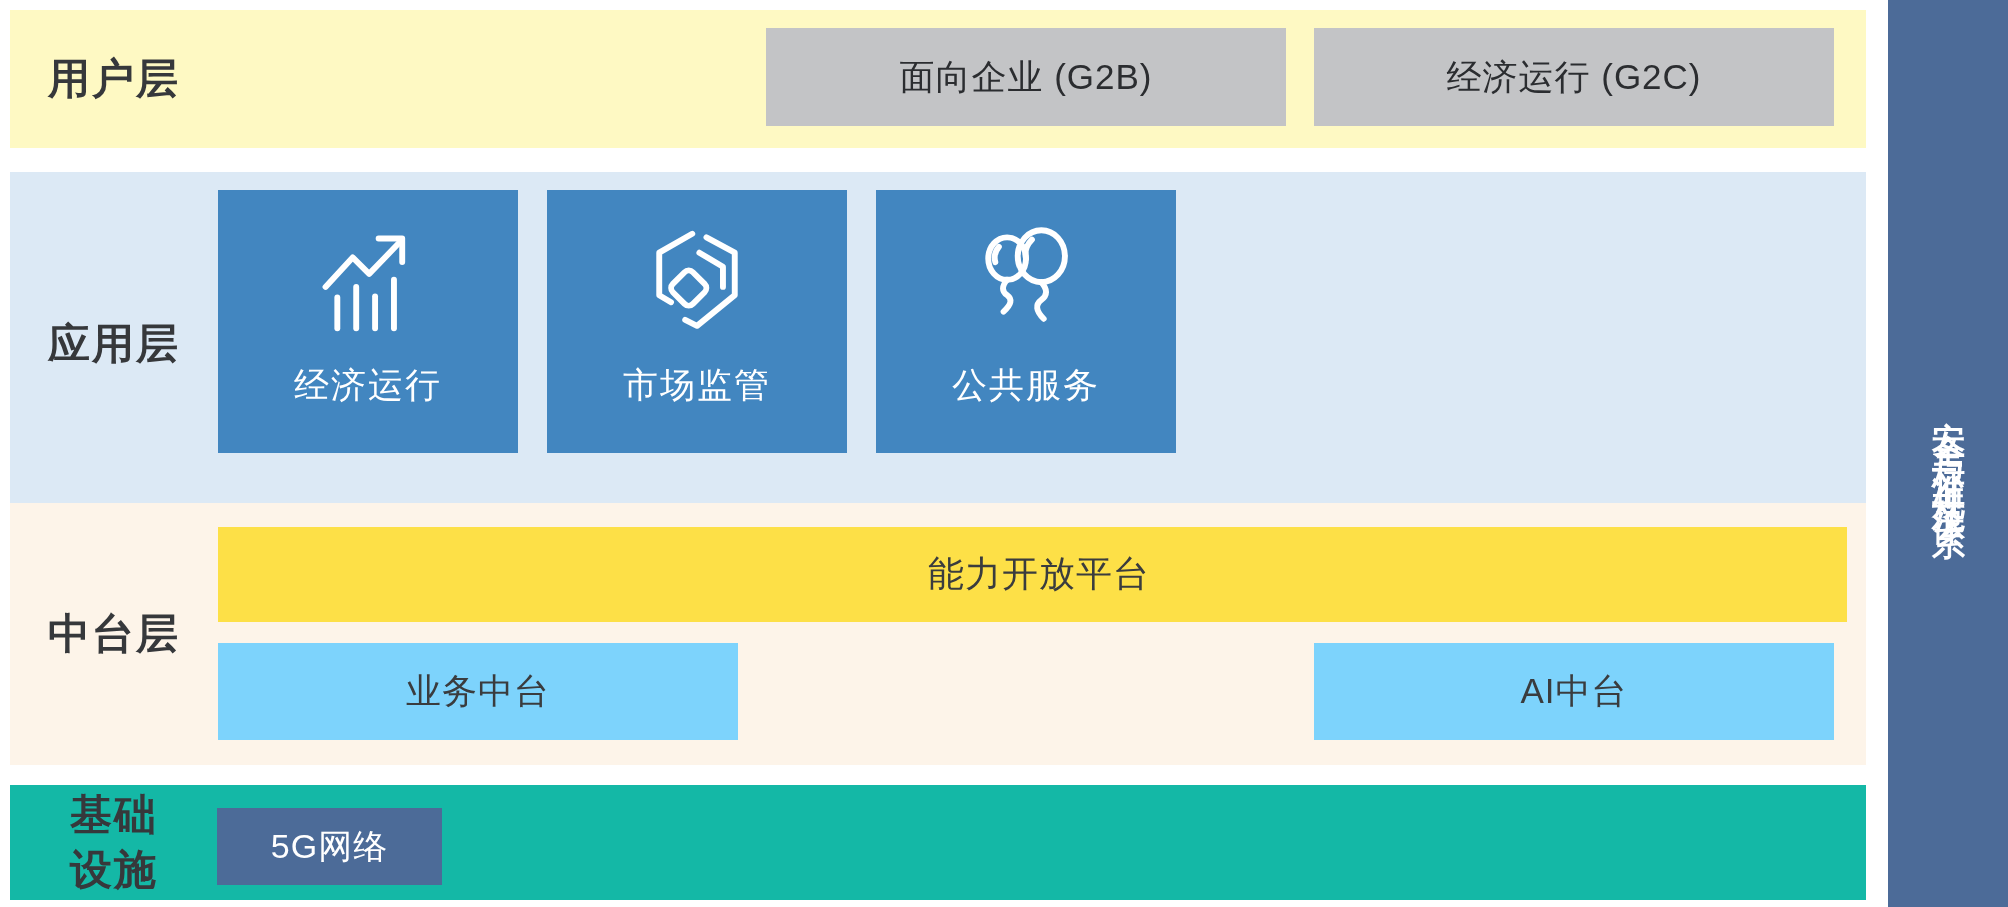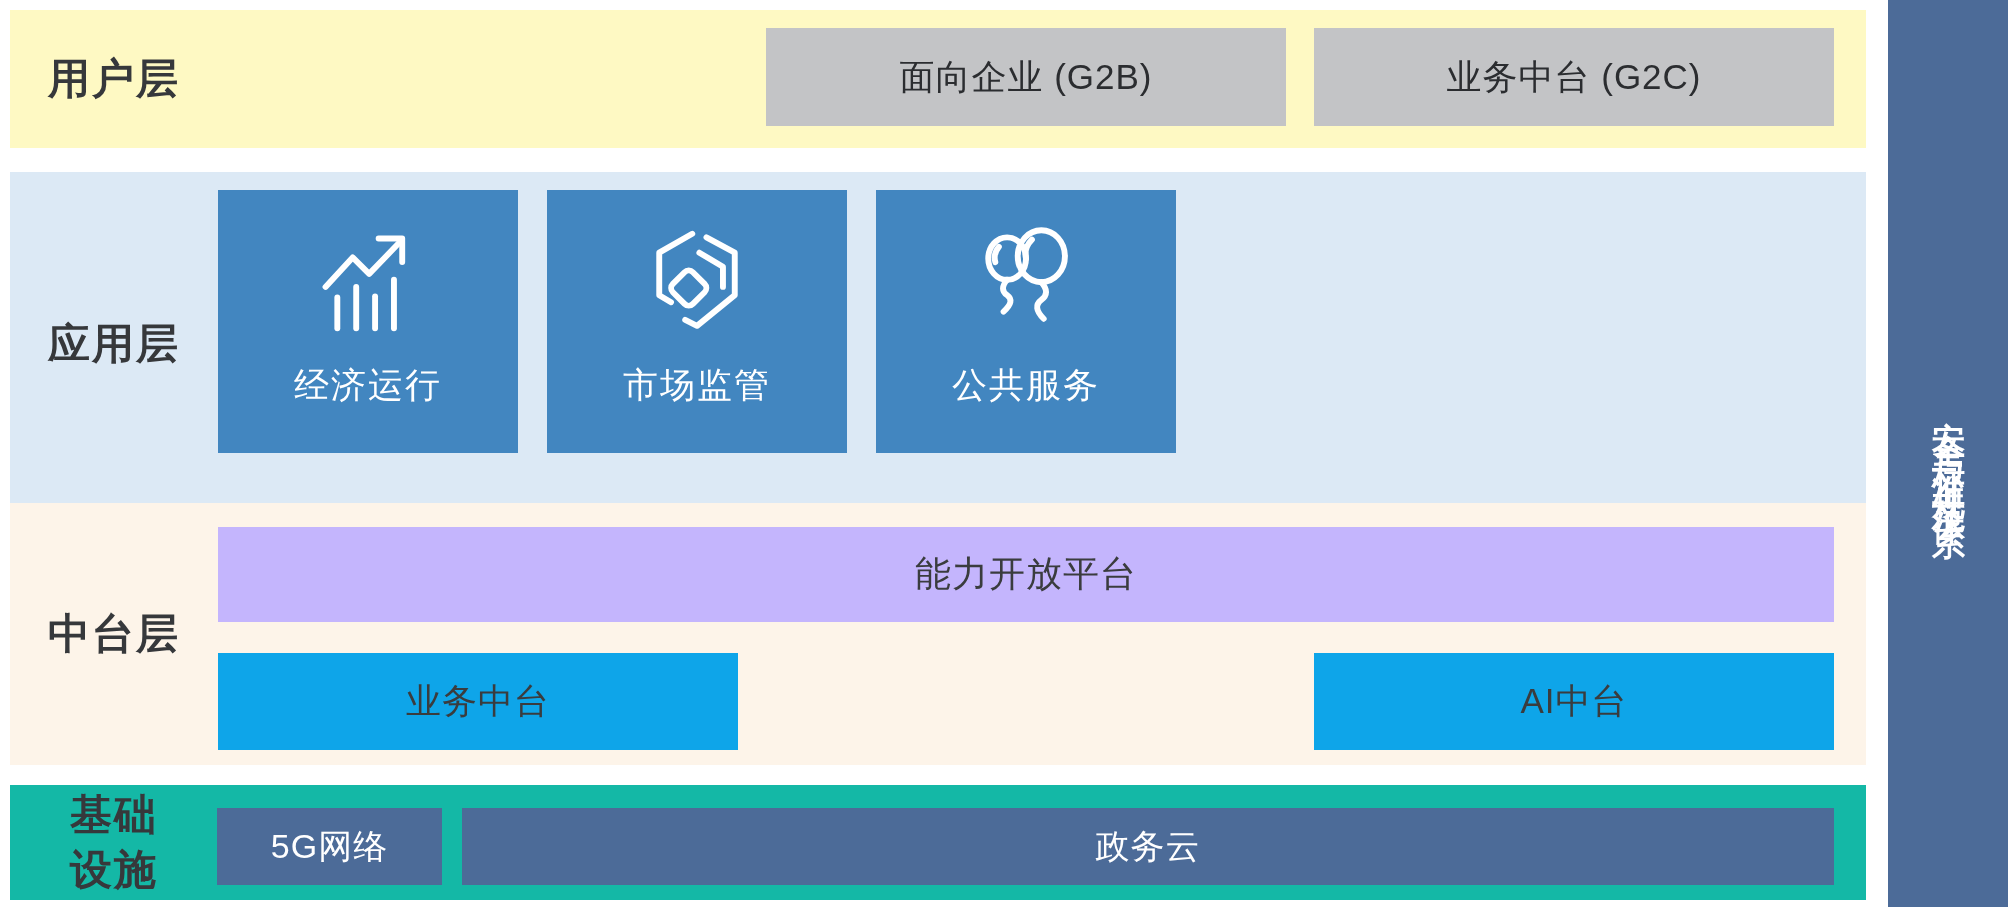--- a/index.html
+++ b/index.html
@@ -31,22 +31,22 @@
   }
   .app-card.c0{left:208px}.app-card.c1{left:537px}.app-card.c2{left:866px}
   .app-card.c3{left:1195px}.app-card.c4{left:1524px}
   .app-card .icon{width:118px;height:118px;}
   .app-card .icon svg{width:100%;height:100%;}
   .app-card .icon path,.app-card .icon ellipse,.app-card .icon rect{
     fill:none;stroke:#ffffff;stroke-width:5;stroke-linecap:round;stroke-linejoin:round;
   }
   .app-card .card-label{margin-top:22px;font-size:35px;color:#ffffff;letter-spacing:2px;}
 
-  .mid-platform{left:208px;top:24px;width:1616px;height:95px;background:#c4b5fd;font-size:36px;color:#3a3c3e;}
-  .mid-box{top:150px;height:97px;width:520px;background:#0ea5e9;color:#3a3c3e;}
+  .mid-platform{left:208px;top:24px;width:1616px;height:95px;background:#fde047;font-size:36px;color:#3a3c3e;padding-left:13px;}
+  .mid-box{top:140px;height:97px;width:520px;background:#7dd3fc;color:#3a3c3e;}
   .mid-box.m0{left:208px}.mid-box.m1{left:756px}.mid-box.m2{left:1304px}
 
   .infra-box{top:23px;height:77px;background:#4c6b98;color:#ffffff;font-size:34px;}
   .infra-box.i0{left:207px;width:225px;}
   .infra-box.i1{left:452px;width:1372px;}
 
   .sidebar{
     position:absolute;left:1888px;top:0;width:120px;height:907px;background:#4c6b98;
     display:flex;align-items:center;justify-content:center;
   }
@@ -56,21 +56,21 @@
   }
 </style>
 </head>
 <body>
 
 <div class="canvas">
 
   <div class="row row-user">
     <div class="row-label">用户层</div>
     <div class="box user-box b1">面向企业 (G2B)</div>
-    <div class="box user-box b2">业务中台 (G2C)</div>
+    <div class="box user-box b2">经济运行 (G2C)</div>
   </div>
 
   <div class="row row-app">
     <div class="row-label">应用层</div>
 
     <div class="app-card c0">
       <div class="icon">
         <svg viewBox="0 0 100 100">
           <path d="M14 55 L37 30 L51 44 L77 17"></path>
           <path d="M59 14 H79 V34"></path>
@@ -117,20 +117,19 @@
     <div class="box mid-platform">能力开放平台</div>
     <div class="box mid-box m0">业务中台</div>
     <div class="box mid-box m2">AI中台</div>
   </div>
 
   <div class="row row-infra">
     <div class="row-label">
       <span class="wrap">基础设施</span>
     </div>
     <div class="box infra-box i0">5G网络</div>
-    <div class="box infra-box i1">政务云</div>
   </div>
 
   <div class="sidebar">
     <div class="vtext">安全与标准规范体系</div>
   </div>
 
 </div>
 
 </body></html>

